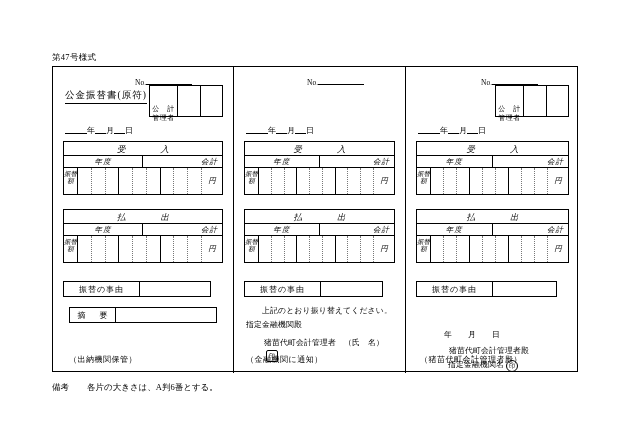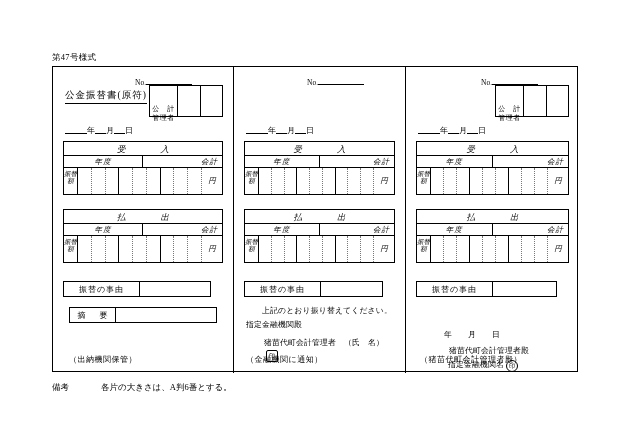--- a/index.html
+++ b/index.html
@@ -32,21 +32,21 @@
     left: 52px; top: 66px;
     width: 526px; height: 306px;
     border: 1px solid #000;
     box-sizing: border-box;
   }
   .note {
     position: absolute;
     left: 52px; top: 382px;
     font-size: 8.5px;
   }
-  .note .lbl { margin-right: 32px; }
+  .note .lbl { margin-right: 18px; }
 
   
   .panel {
     position: absolute;
     top: 0;
     height: 306px;
     box-sizing: border-box;
   }
   .panel.p1 { left: 0px;   width: 180px; }
   .panel.p2 { left: 180px; width: 172px; border-left: 1px solid #000; }

